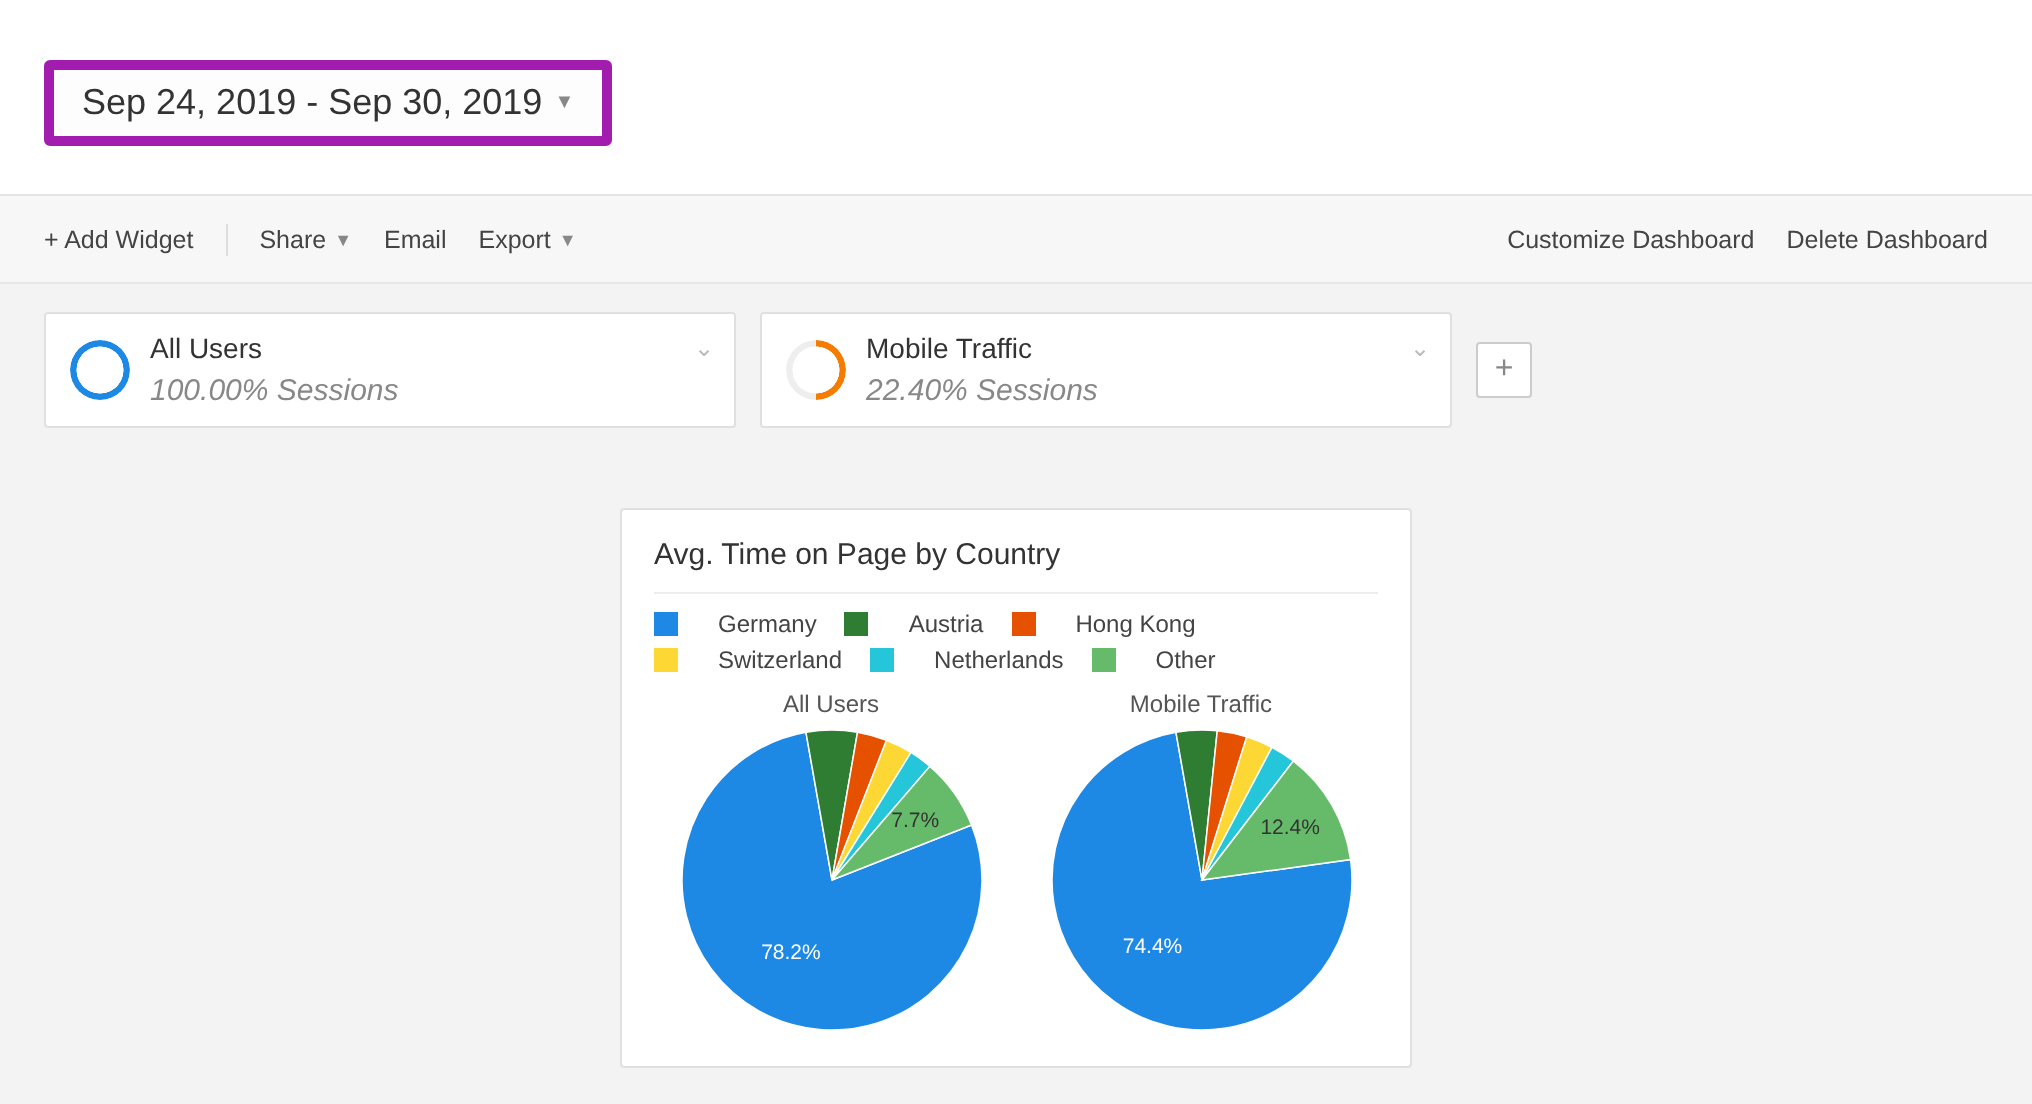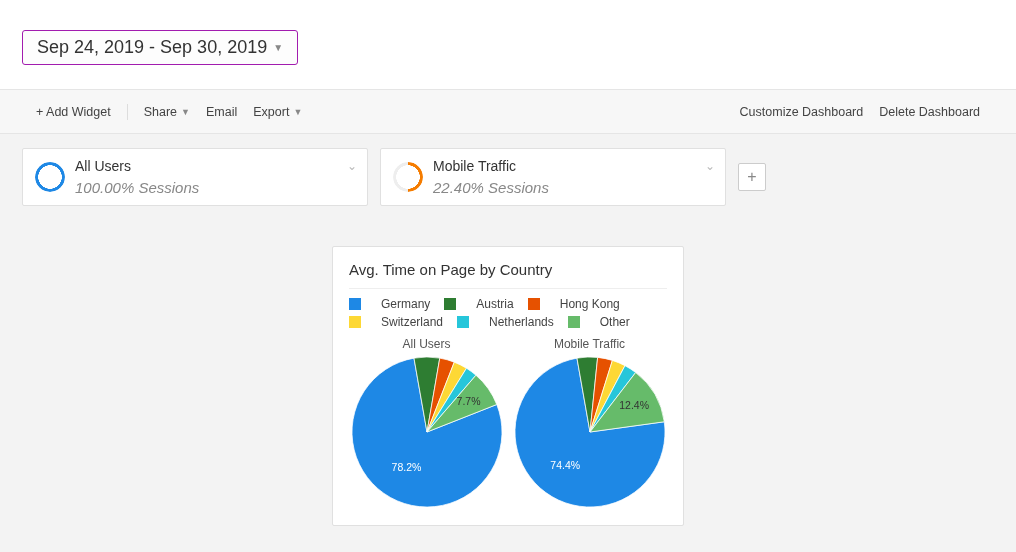--- a/index.html
+++ b/index.html
@@ -19,37 +19,37 @@
   }
   .title {
     font-size: 22px;
     font-weight: bold;
     color: #222;
   }
   .date-range {
     font-size: 18px;
     color: #333;
     padding: 6px 14px;
-    border: 1px solid #a21caf;
+    border: 5px solid #a21caf;
     border-radius: 3px;
     background: #fdfdfd;
     display: flex;
     align-items: center;
     gap: 6px;
     cursor: pointer;
   }
   .date-range .caret {
     font-size: 10px;
     color: #888;
   }
   .toolbar {
     display: flex;
     justify-content: space-between;
     align-items: center;
-    padding: 0 36px;
+    padding: 0 22px;
     height: 44px;
     background: #f7f7f7;
     border-bottom: 1px solid #e5e5e5;
     font-size: 12.5px;
     color: #444;
   }
   .toolbar-left, .toolbar-right {
     display: flex;
     align-items: center;
     gap: 16px;
@@ -124,21 +124,21 @@
     font-size: 16px;
     border-radius: 2px;
     align-self: center;
     cursor: pointer;
     background: #fff;
   }
   .widget {
     background: #fff;
     border: 1px solid #e0e0e0;
     border-radius: 2px;
-    width: 352px;
+    width: 396px;
     margin: 40px auto 0;
     padding: 14px 16px 18px;
   }
   .widget-title {
     font-size: 15px;
     color: #333;
     margin-bottom: 10px;
   }
   .widget hr {
     border: none;

